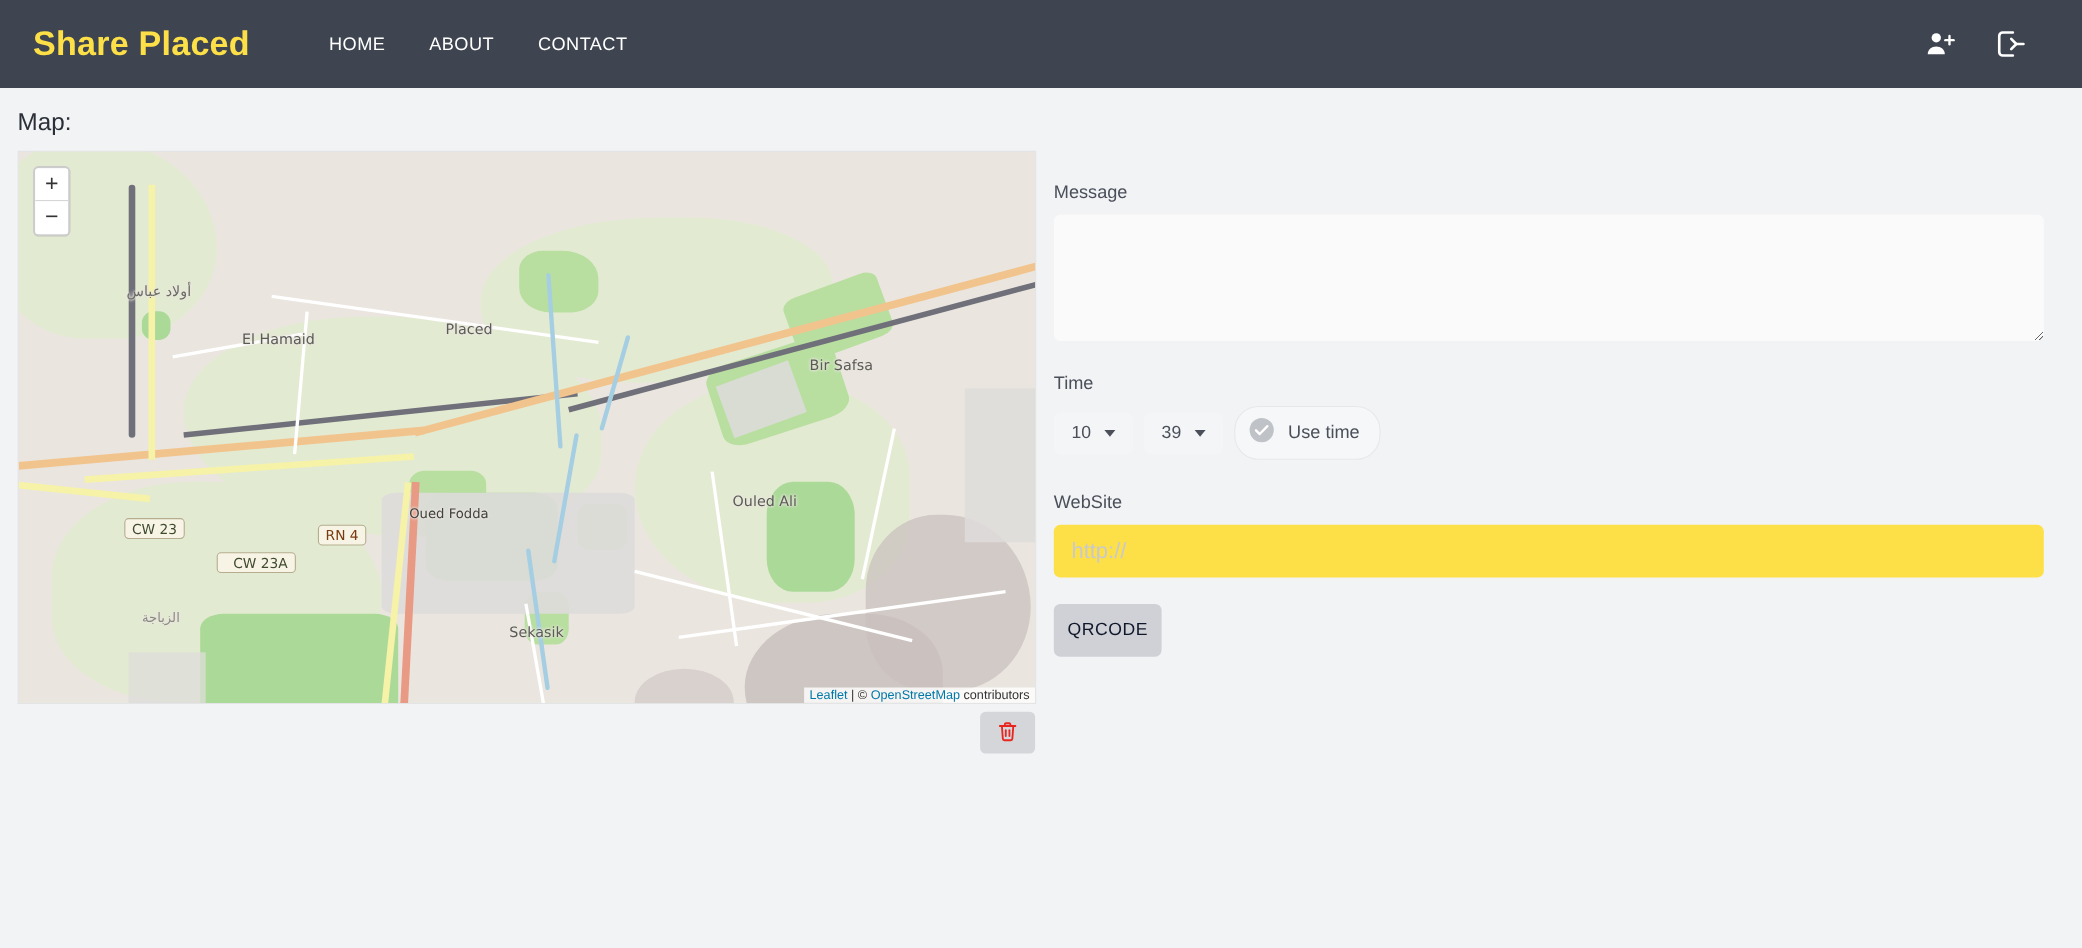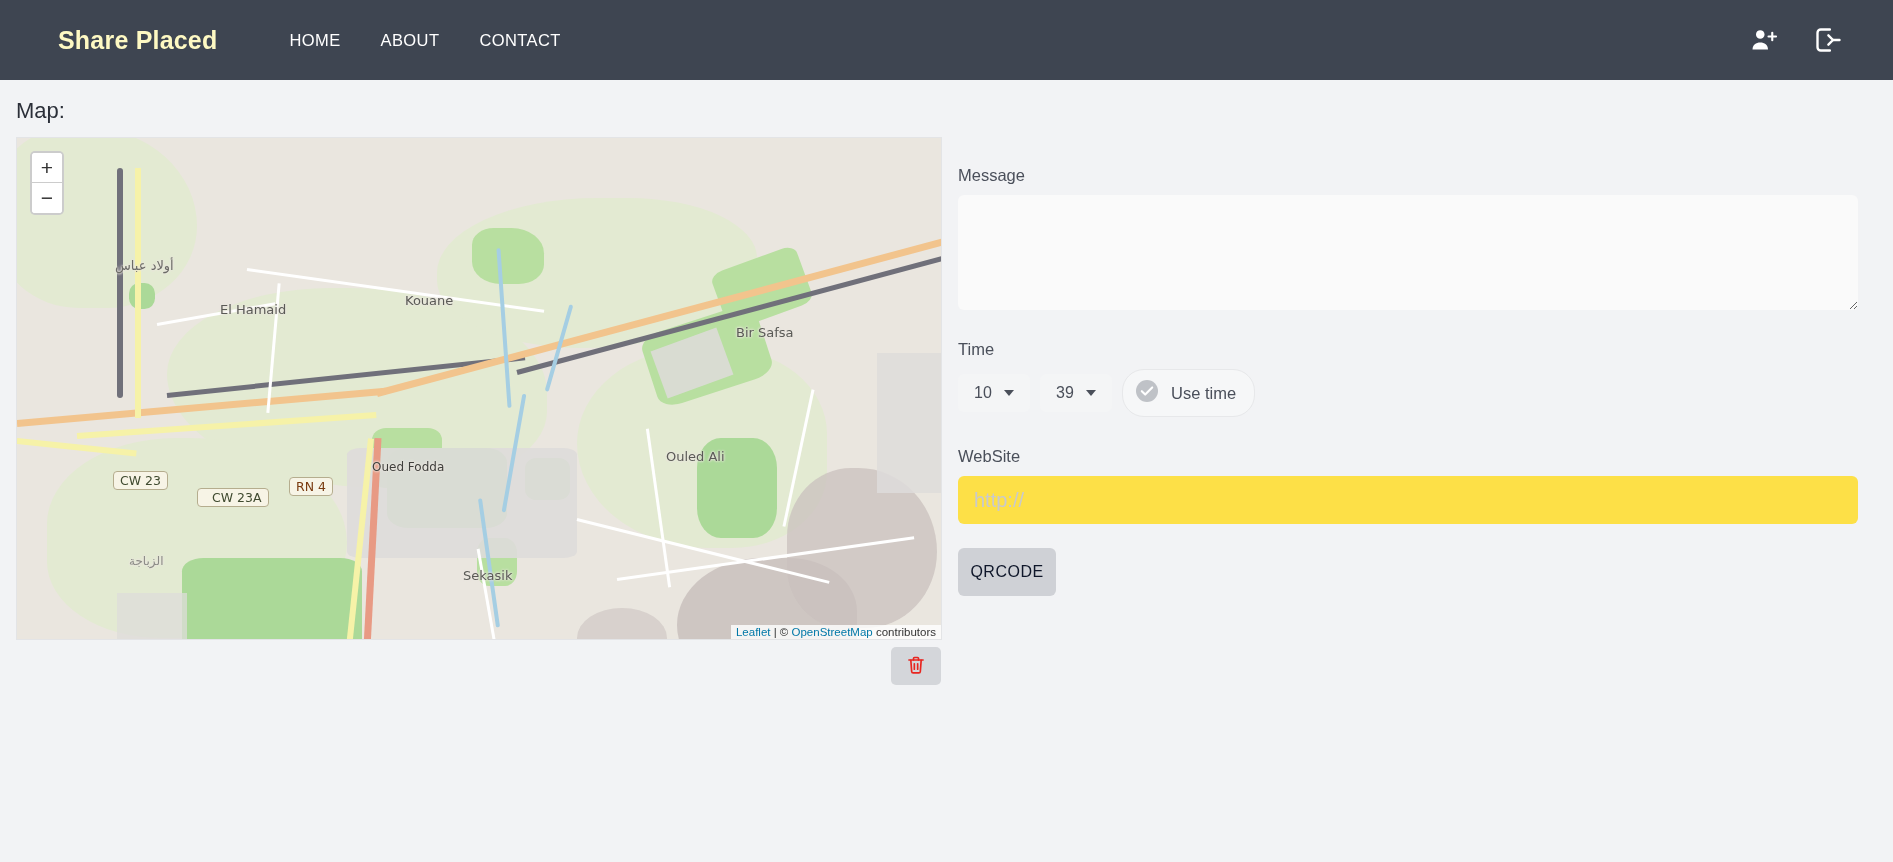--- a/index.html
+++ b/index.html
@@ -15,25 +15,25 @@
   .navbar {
     height: 80px;
     background: #3e4551;
     display: flex;
     align-items: center;
     padding: 0 30px;
     position: relative;
     z-index: 10;
   }
   .brand {
-    color: #fef9c3;
-    font-size: 25px;
+    color: #fde047;
+    font-size: 31px;
     font-weight: bold;
     letter-spacing: 0.2px;
-    margin-left: 28px;
+    margin-left: 0;
     margin-right: 52px;
     white-space: nowrap;
   }
   .nav-links { display: flex; align-items: center; gap: 0; }
   .nav-link {
     color: #ffffff;
     font-size: 16.5px;
     letter-spacing: 0.4px;
     text-decoration: none;
     padding: 8px 20px;
@@ -332,29 +332,29 @@
 
           <div class="patch road-white" style="left:780px;top:250px;width:2.5px;height:140px;transform:rotate(12deg);"></div>
 
           <div class="patch river" style="left:485px;top:110px;width:3.5px;height:160px;border-radius:2px;transform:rotate(-4deg);"></div>
           <div class="patch river" style="left:495px;top:255px;width:3.5px;height:120px;border-radius:2px;transform:rotate(10deg);"></div>
           <div class="patch river" style="left:470px;top:360px;width:3.5px;height:130px;border-radius:2px;transform:rotate(-8deg);"></div>
           <div class="patch river" style="left:540px;top:165px;width:3.5px;height:90px;border-radius:2px;transform:rotate(16deg);"></div>
 
           <div class="maplabel ar" style="left:98px;top:120px;">أولاد عباس</div>
           <div class="maplabel" style="left:203px;top:164px;">El Hamaid</div>
-          <div class="maplabel" style="left:388px;top:155px;">Kouane</div>
+          <div class="maplabel" style="left:388px;top:155px;">Placed</div>
           <div class="maplabel" style="left:719px;top:187px;">Bir Safsa</div>
           <div class="maplabel big" style="left:355px;top:322px;">Oued Fodda</div>
           <div class="maplabel" style="left:649px;top:311px;">Ouled Ali</div>
           <div class="maplabel" style="left:446px;top:430px;">Sekasik</div>
           <div class="maplabel ar faint" style="left:112px;top:416px;">الزباجة</div>
 
           <div class="shield" style="left:96px;top:333px;">CW 23</div>
-          <div class="shield" style="left:180px;top:350px;padding-left:14px;">CW 23A</div>
+          <div class="shield" style="left:180px;top:364px;padding-left:14px;">CW 23A</div>
           <div class="shield rn" style="left:272px;top:339px;">RN 4</div>
         </div>
 
         <div class="leaflet-zoom">
           <button class="zoom-btn">+</button>
           <button class="zoom-btn">−</button>
         </div>
 
         <div class="attribution">
           <a>Leaflet</a><span> | © </span><a>OpenStreetMap</a><span> contributors</span>

